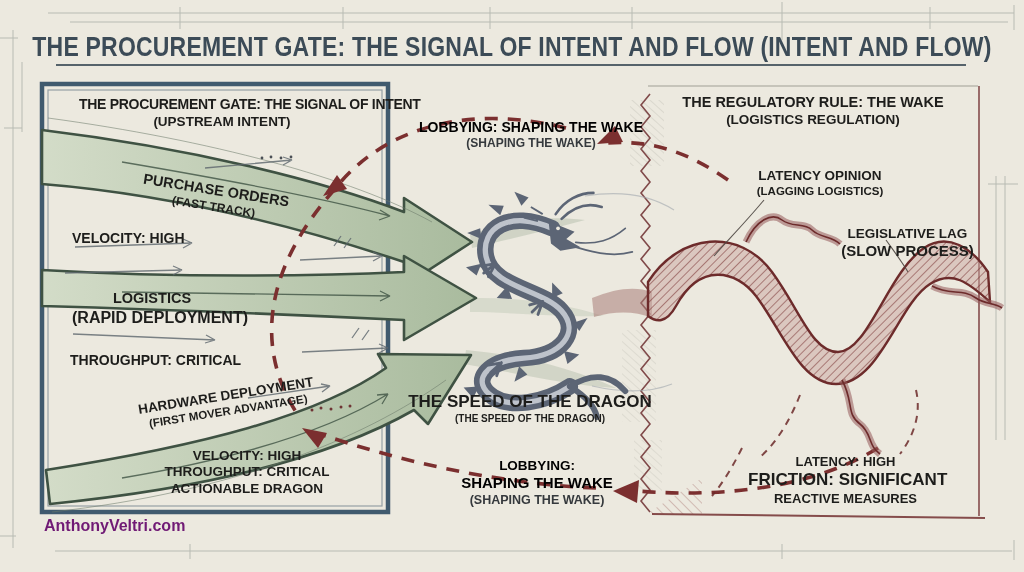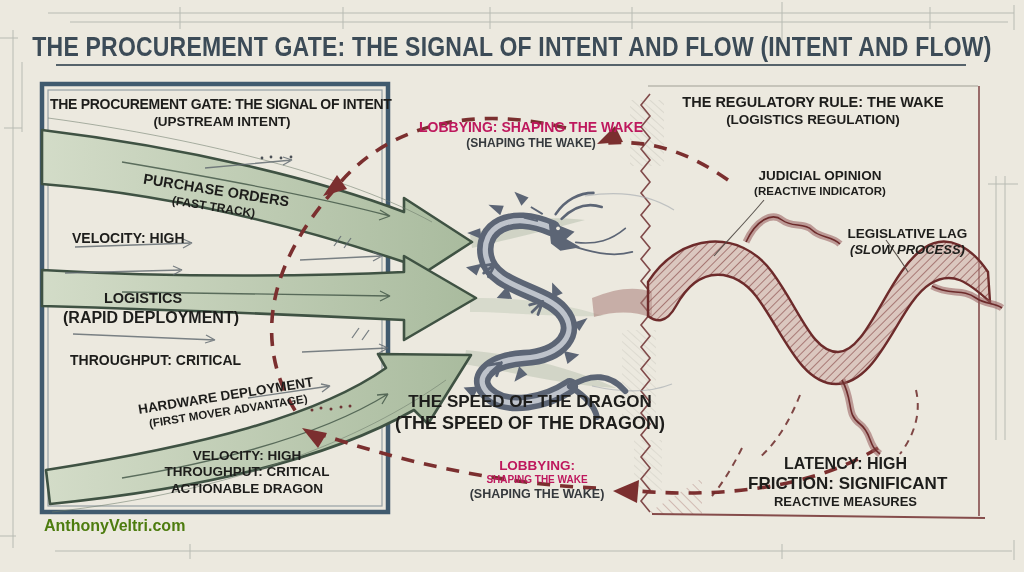--- a/index.html
+++ b/index.html
@@ -6,21 +6,21 @@
   #canvas{
     position:relative;width:1024px;height:572px;overflow:hidden;
     background:#ece9df;
     font-family:"Liberation Sans", sans-serif;
   }
   .abs{position:absolute;}
   .txt{font-weight:bold;color:#1d1d1b;line-height:1.22;}
   .ctr{text-align:center;}
   .nowrap{white-space:nowrap;}
   .tall{transform:scaleY(1.18);transform-origin:center top;}
-  .maroon{color:#be185d;}
+  .maroon{color:#000000;}
   .slate{color:#3c4b57;}
   svg{display:block;}
   .ls-tight{letter-spacing:-0.3px;}
 </style>
 </head>
 <body>
 
 <div id="canvas">
 
   <svg class="abs" style="left:0;top:0" width="1024" height="572" viewBox="0 0 1024 572">
@@ -201,31 +201,31 @@
         <path d="M764,200 C744,224 726,242 714,256"></path>
         <path d="M886,240 C896,254 902,262 908,272"></path>
       </g>
     </g>
   </svg>
 
   <div class="abs txt slate ctr tall nowrap" style="left:0;top:30;width:1024px;top:30px;font-size:23px;letter-spacing:0.2px;">THE PROCUREMENT GATE: THE SIGNAL OF INTENT AND FLOW (INTENT AND FLOW)</div>
   <div class="abs" style="left:56px;top:64px;width:910px;height:2px;background:#3c4b57;opacity:0.85;"></div>
 
   <div class="abs" style="left:42px;top:84px;width:346px;height:428px;">
-    <div class="abs txt ctr ls-tight nowrap" style="left:8px;top:12px;width:330px;font-size:14px;">THE PROCUREMENT GATE: THE SIGNAL OF INTENT</div>
+    <div class="abs txt ctr ls-tight nowrap" style="left:8px;top:12px;width:330px;font-size:14px;padding-left:29px;">THE PROCUREMENT GATE: THE SIGNAL OF INTENT</div>
     <div class="abs txt ctr nowrap" style="left:8px;top:30px;width:344px;font-size:13.5px;">(UPSTREAM INTENT)</div>
 
     <div class="abs" style="left:88px;top:98px;width:170px;transform:rotate(9deg);">
       <div class="txt ctr nowrap" style="font-size:14.5px;">PURCHASE ORDERS</div>
       <div class="txt ctr nowrap" style="font-size:12px;">(FAST TRACK)</div>
     </div>
 
     <div class="abs txt nowrap" style="left:30px;top:146px;font-size:14px;">VELOCITY: HIGH</div>
 
-    <div class="abs" style="left:21px;top:206px;width:160px;">
+    <div class="abs" style="left:30px;top:206px;width:160px;">
       <div class="txt ctr nowrap" style="font-size:14.5px;">LOGISTICS</div>
       <div class="txt ctr nowrap" style="font-size:16px;">(RAPID DEPLOYMENT)</div>
     </div>
 
     <div class="abs txt nowrap" style="left:28px;top:268px;font-size:14px;">THROUGHPUT: CRITICAL</div>
 
     <div class="abs" style="left:70px;top:304px;width:230px;transform:rotate(-9deg);">
       <div class="txt ctr nowrap" style="font-size:13.5px;">HARDWARE DEPLOYMENT</div>
       <div class="txt ctr nowrap" style="font-size:11.5px;">(FIRST MOVER ADVANTAGE)</div>
     </div>
@@ -237,45 +237,45 @@
     </div>
   </div>
 
   <div class="abs ctr" style="left:406px;top:119px;width:250px;">
     <div class="txt maroon nowrap" style="font-size:14px;">LOBBYING: SHAPING THE WAKE</div>
     <div class="txt nowrap" style="font-size:12px;color:#35393d;">(SHAPING THE WAKE)</div>
   </div>
 
   <div class="abs ctr" style="left:390px;top:392px;width:280px;">
     <div class="txt nowrap" style="font-size:17px;">THE SPEED OF THE DRAGON</div>
-    <div class="txt nowrap" style="font-size:18px;">(THE SPEED OF THE DRAGON)</div>
+    <div class="txt nowrap" style="font-size:10px;">(THE SPEED OF THE DRAGON)</div>
   </div>
 
   <div class="abs ctr" style="left:412px;top:458px;width:250px;">
     <div class="txt maroon nowrap" style="font-size:13.5px;">LOBBYING:</div>
-    <div class="txt maroon nowrap" style="font-size:10px;">SHAPING THE WAKE</div>
+    <div class="txt maroon nowrap" style="font-size:15px;">SHAPING THE WAKE</div>
     <div class="txt nowrap" style="font-size:12.5px;color:#35393d;">(SHAPING THE WAKE)</div>
   </div>
 
   <div class="abs" style="left:648px;top:86px;width:331px;height:430px;">
     <div class="abs txt ctr nowrap" style="left:10px;top:8px;width:310px;font-size:14.5px;">THE REGULATORY RULE: THE WAKE</div>
     <div class="abs txt ctr nowrap" style="left:10px;top:26px;width:310px;font-size:13.5px;">(LOGISTICS REGULATION)</div>
 
     <div class="abs ctr" style="left:72px;top:82px;width:200px;">
-      <div class="txt nowrap" style="font-size:13.5px;">JUDICIAL OPINION</div>
-      <div class="txt nowrap" style="font-size:11.5px;">(REACTIVE INDICATOR)</div>
+      <div class="txt nowrap" style="font-size:13.5px;">LATENCY OPINION</div>
+      <div class="txt nowrap" style="font-size:11.5px;">(LAGGING LOGISTICS)</div>
     </div>
 
     <div class="abs ctr" style="left:162px;top:140px;width:195px;">
       <div class="txt nowrap" style="font-size:13.5px;">LEGISLATIVE LAG</div>
-      <div class="txt nowrap" style="font-size:13px;font-style:italic;">(SLOW PROCESS)</div>
+      <div class="txt nowrap" style="font-size:15px;">(SLOW PROCESS)</div>
     </div>
 
     <div class="abs ctr" style="left:100px;top:368px;width:195px;">
-      <div class="txt nowrap" style="font-size:16px;">LATENCY: HIGH</div>
+      <div class="txt nowrap" style="font-size:13px;">LATENCY: HIGH</div>
       <div class="txt nowrap" style="font-size:17px;">FRICTION: SIGNIFICANT</div>
       <div class="txt nowrap" style="font-size:13px;">REACTIVE MEASURES</div>
     </div>
   </div>
 
-  <div class="abs nowrap" style="left:44px;top:517px;font-size:16px;font-weight:bold;color:#4d7c0f;">AnthonyVeltri.com</div>
+  <div class="abs nowrap" style="left:44px;top:517px;font-size:16px;font-weight:bold;color:#701a75;">AnthonyVeltri.com</div>
 
 </div>
 
 </body></html>

